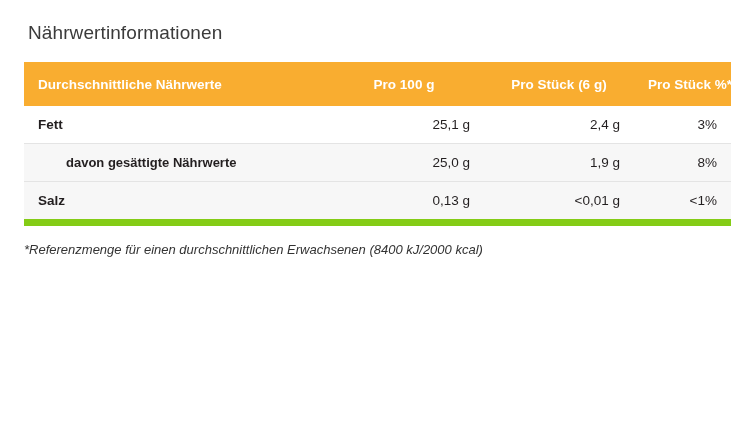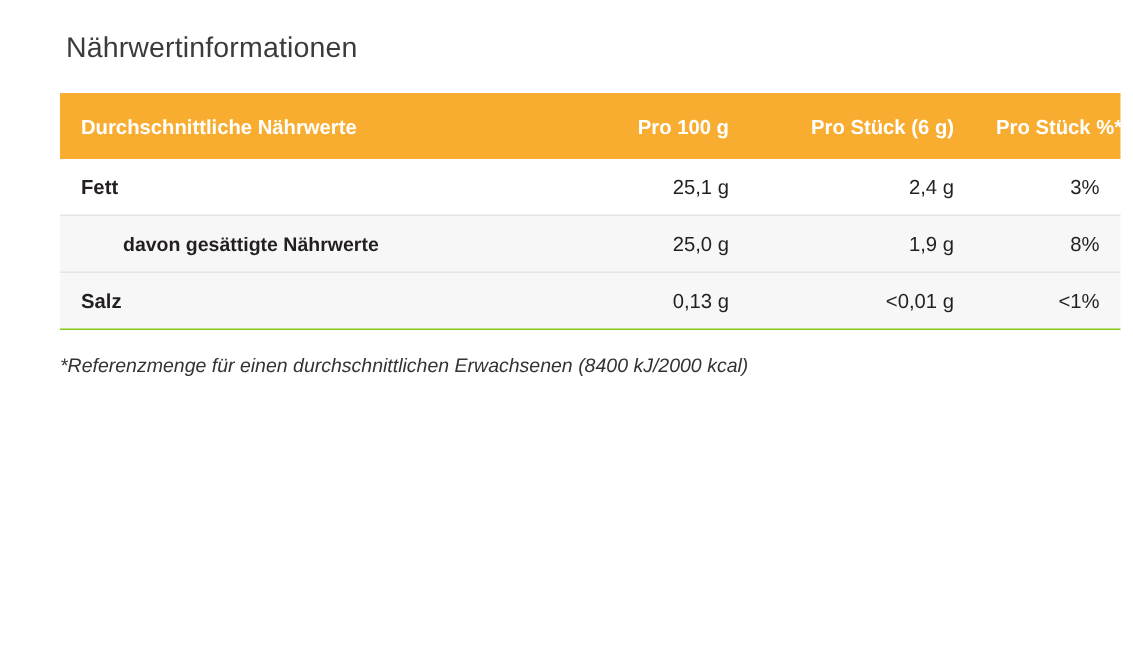--- a/index.html
+++ b/index.html
@@ -11,21 +11,21 @@
     height: 432px;
     background: #ffffff;
     font-family: "Liberation Sans", sans-serif;
     color: #231f20;
     overflow: hidden;
   }
   .page {
     box-sizing: border-box;
     width: 755px;
     height: 340px;
-    padding: 16px 24px 0 40px;
+    padding: 16px 24px 0 24px;
   }
   .page-title {
     font-size: 19px;
     font-weight: normal;
     color: #3b3b3b;
     margin: 6px 0 18px 4px;
     letter-spacing: 0.1px;
   }
   table.nutrition {
     width: 707px;
@@ -46,21 +46,20 @@
     padding: 12px 14px;
     height: 20px;
     vertical-align: middle;
     white-space: nowrap;
   }
   thead th.label-col {
     text-align: left;
     padding-left: 14px;
   }
   thead th.num {
-    text-align: right;
     padding-right: 14px;
   }
   tbody td {
     padding: 11px 14px;
     border-bottom: 1px solid #e4e4e4;
     vertical-align: middle;
     color: #231f20;
   }
   tbody tr.alt td {
     background: #f7f7f7;
@@ -74,21 +73,21 @@
     font-weight: bold;
     padding-left: 42px;
     font-size: 13px;
   }
   tbody td.num {
     text-align: right;
     font-size: 13.5px;
     padding-right: 14px;
   }
   tbody tr:last-child td {
-    border-bottom: 1px solid #84cc16;
+    border-bottom: 7px solid #84cc16;
   }
   .footnote {
     margin: 16px 0 0 0;
     font-size: 13px;
     font-style: italic;
     color: #333333;
   }
 </style>
 </head>
 <body>

